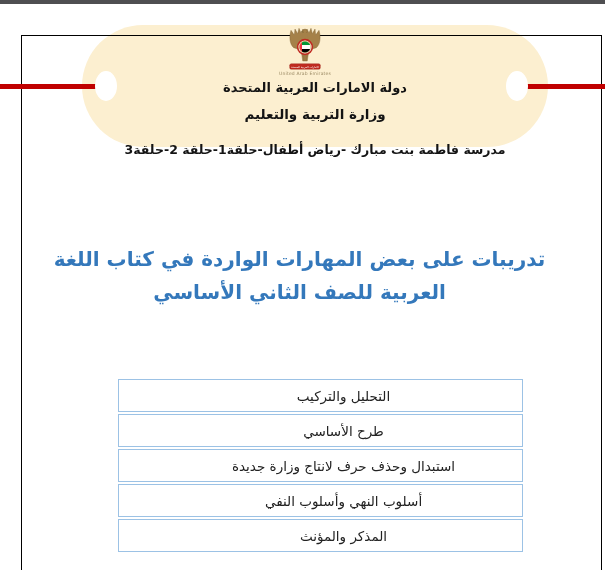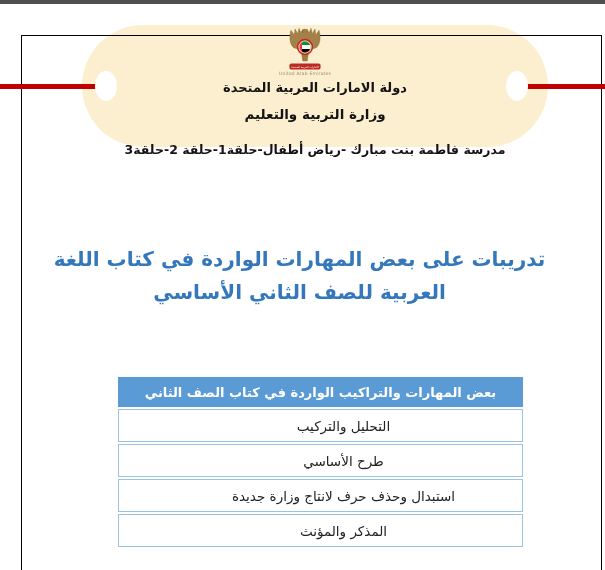--- a/index.html
+++ b/index.html
@@ -122,20 +122,20 @@
 
   <div class="emblem-caption">United Arab Emirates</div>
 
   <div class="cap-line cap-line-1">دولة الامارات العربية المتحدة</div>
   <div class="cap-line cap-line-2">وزارة التربية والتعليم</div>
   <div class="cap-line cap-line-3">مدرسة فاطمة بنت مبارك -رياض أطفال-حلقة1-حلقة 2-حلقة3</div>
 
   <div class="doc-title">تدريبات على بعض المهارات الواردة في كتاب اللغة العربية للصف الثاني الأساسي</div>
 
   <div class="skills-table">
-    <div class="sk-header">بعض المهارات والتراكيب الواردة في كتاب الصف الثاني</div>
     <div class="sk-row">التحليل والتركيب</div>
     <div class="sk-row">طرح الأساسي</div>
     <div class="sk-row">استبدال وحذف حرف لانتاج وزارة جديدة</div>
+    <div class="sk-row">أسلوب النهي وأسلوب النفي</div>
     <div class="sk-row">المذكر والمؤنث</div>
   </div>
 
 </div>
 
 </body></html>

